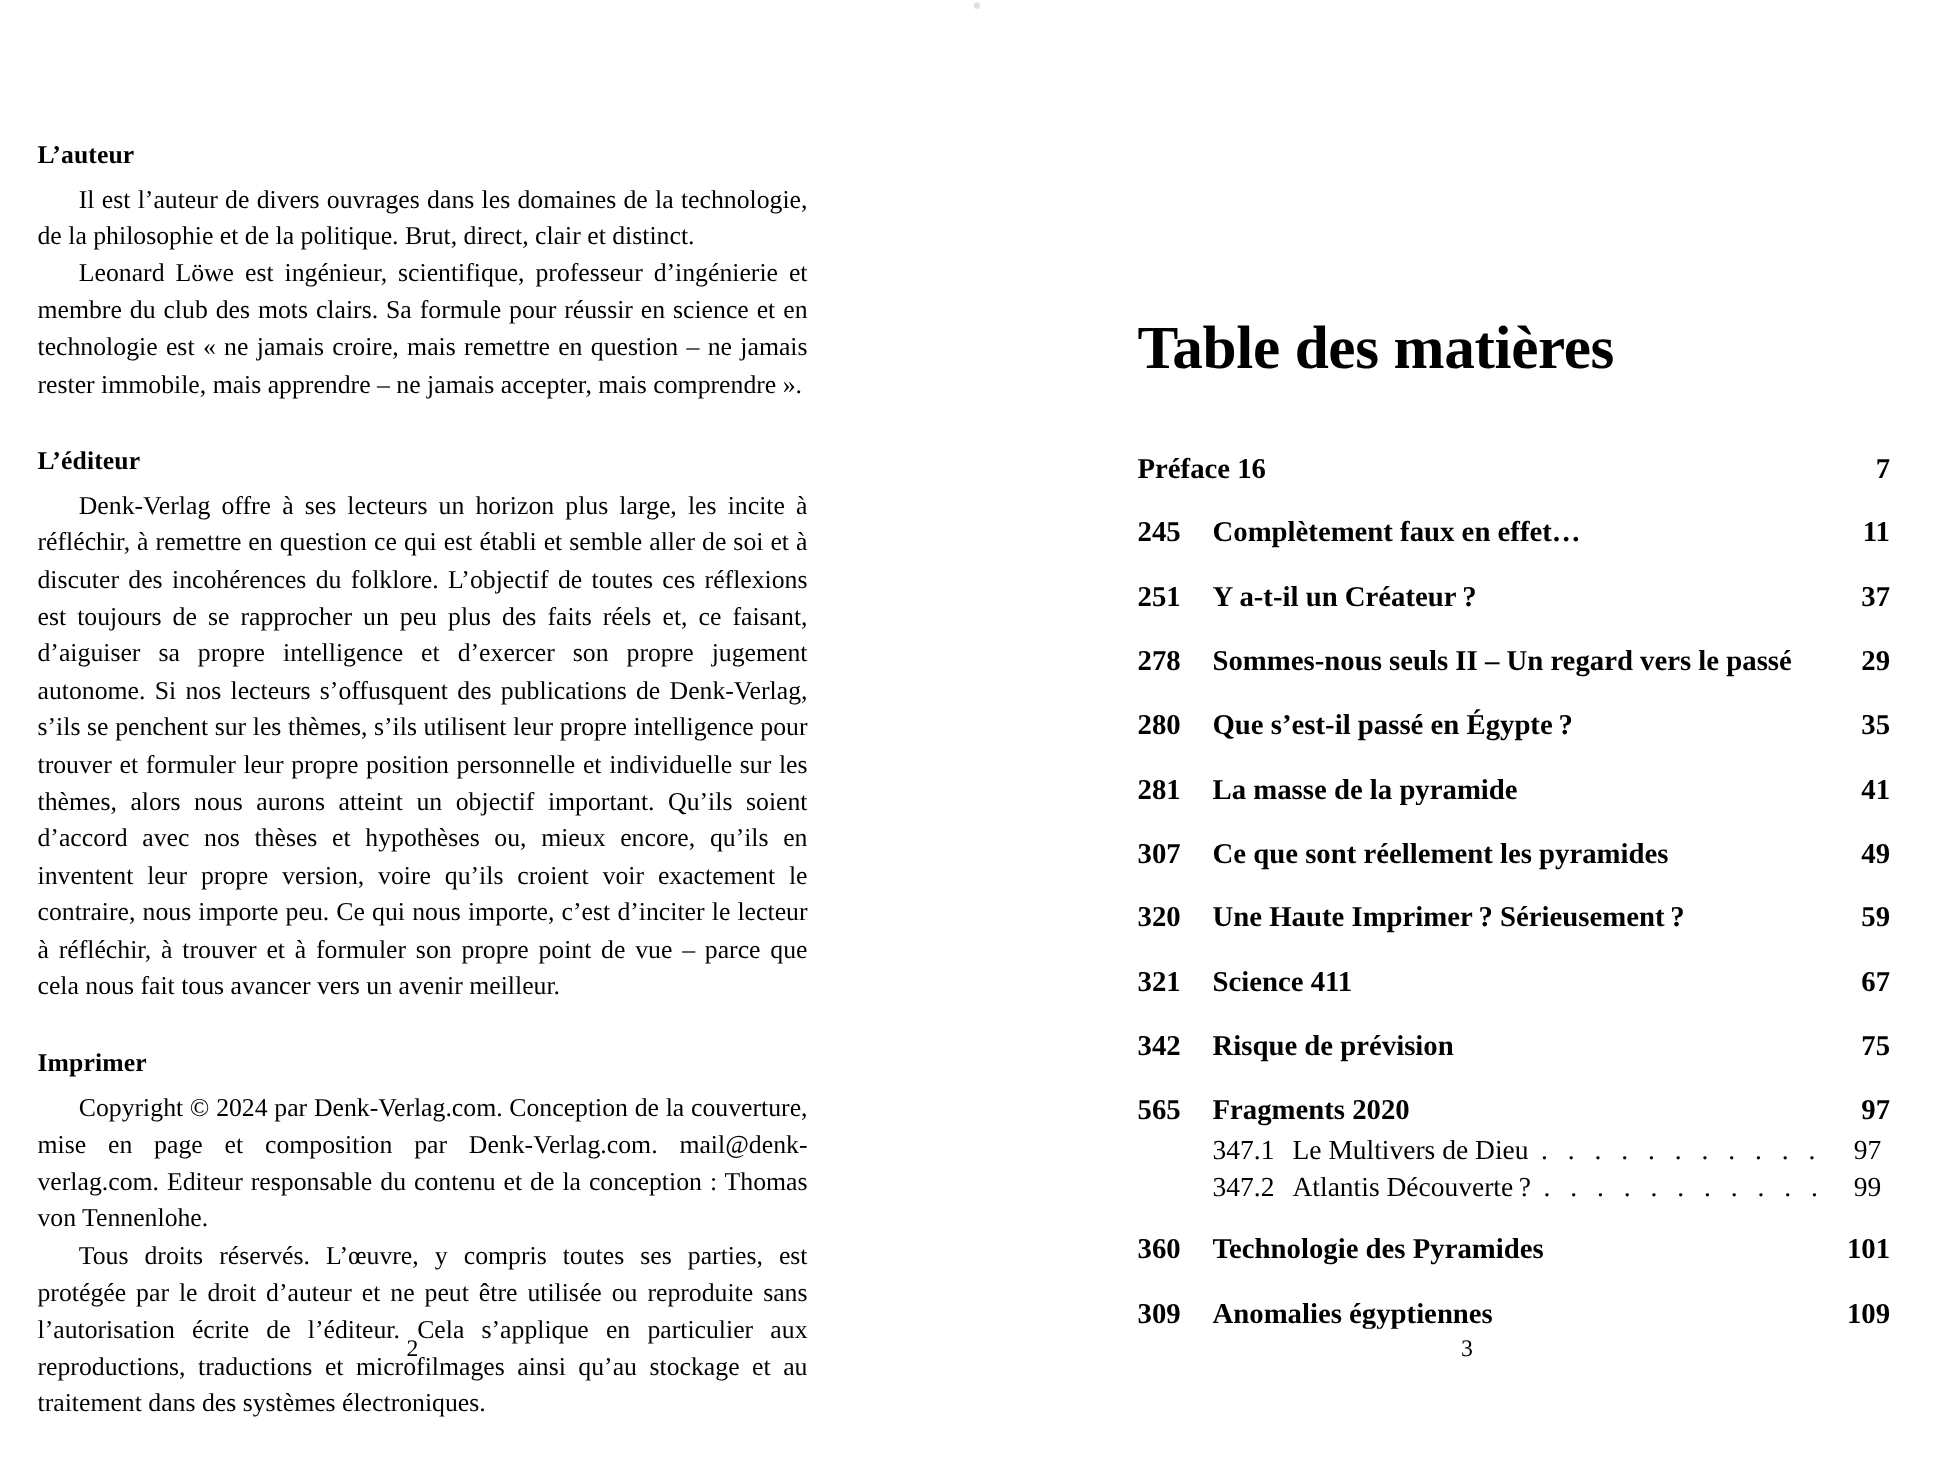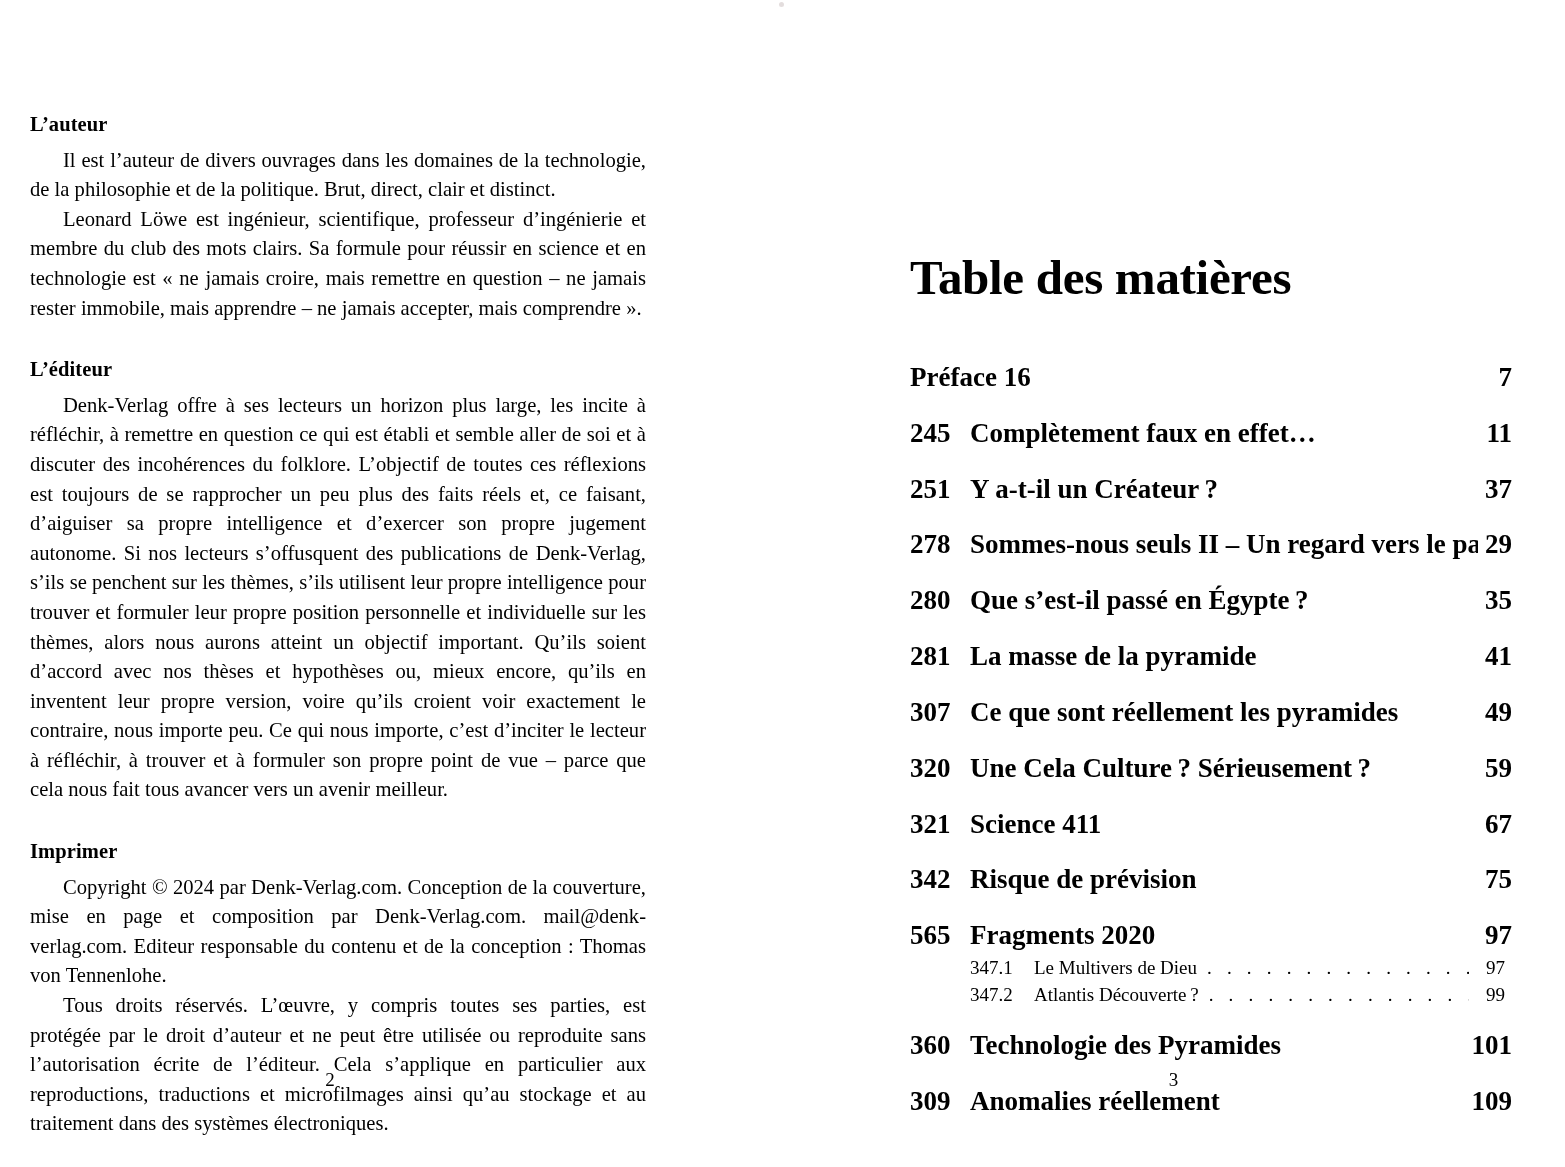--- a/index.html
+++ b/index.html
@@ -103,21 +103,21 @@
     position: absolute;
     left: 128px;
     top: 362px;
     width: 602px;
   }
 
   
   .toc-row {
     display: flex;
     align-items: flex-start;
-    font-size: 27px;
+    font-size: 23px;
     font-weight: bold;
     line-height: 1.12;
     margin-bottom: 25.6px;
     white-space: nowrap;
   }
   .toc-row:last-child { margin-bottom: 12px; }
 
   .toc-num {
     flex: 0 0 60px;
     text-align: left;
@@ -136,21 +136,21 @@
   .toc-row.preface .toc-page  { min-width: 34px; }
 
   
   .toc-sub-wrap {
     margin-top: -18px;
     margin-bottom: 25.6px;
   }
   .toc-sub {
     display: flex;
     align-items: flex-end;
-    font-size: 19px;
+    font-size: 22px;
     font-weight: normal;
     line-height: 1.0;
     margin-top: 8px;
     white-space: nowrap;
     padding-left: 60px;
   }
   .toc-sub-num {
     flex: 0 0 64px;
     text-align: left;
   }
@@ -243,21 +243,21 @@
           <span class="toc-label">La masse de la pyramide</span>
           <span class="toc-page">41</span>
         </div>
         <div class="toc-row">
           <span class="toc-num">307</span>
           <span class="toc-label">Ce que sont réellement les pyramides</span>
           <span class="toc-page">49</span>
         </div>
         <div class="toc-row">
           <span class="toc-num">320</span>
-          <span class="toc-label">Une Cela Culture ? Sérieusement ?</span>
+          <span class="toc-label">Une Haute Imprimer ? Sérieusement ?</span>
           <span class="toc-page">59</span>
         </div>
         <div class="toc-row">
           <span class="toc-num">321</span>
           <span class="toc-label">Science 411</span>
           <span class="toc-page">67</span>
         </div>
         <div class="toc-row">
           <span class="toc-num">342</span>
           <span class="toc-label">Risque de prévision</span>
@@ -282,21 +282,21 @@
             <span class="toc-sub-page">99</span>
           </div>
         </div>
         <div class="toc-row">
           <span class="toc-num">360</span>
           <span class="toc-label">Technologie des Pyramides</span>
           <span class="toc-page">101</span>
         </div>
         <div class="toc-row">
           <span class="toc-num">309</span>
-          <span class="toc-label">Anomalies réellement</span>
+          <span class="toc-label">Anomalies égyptiennes</span>
           <span class="toc-page">109</span>
         </div>
       </div>
 
     <div class="folio">3</div>
   </div>
 
 </div>
 
 </body></html>

